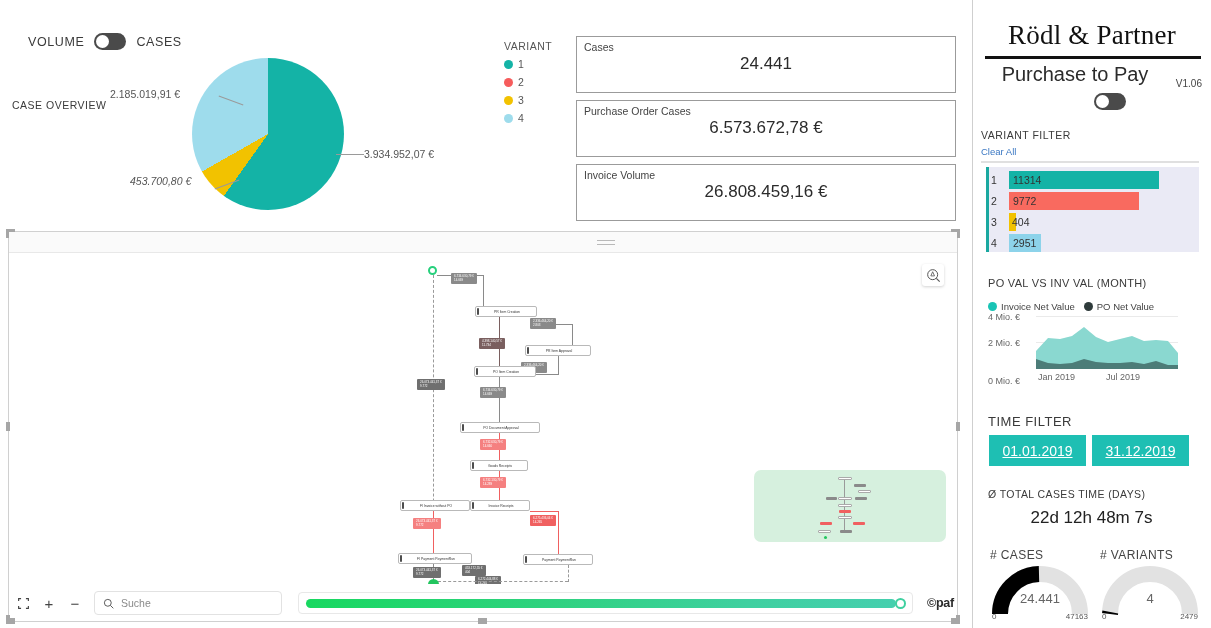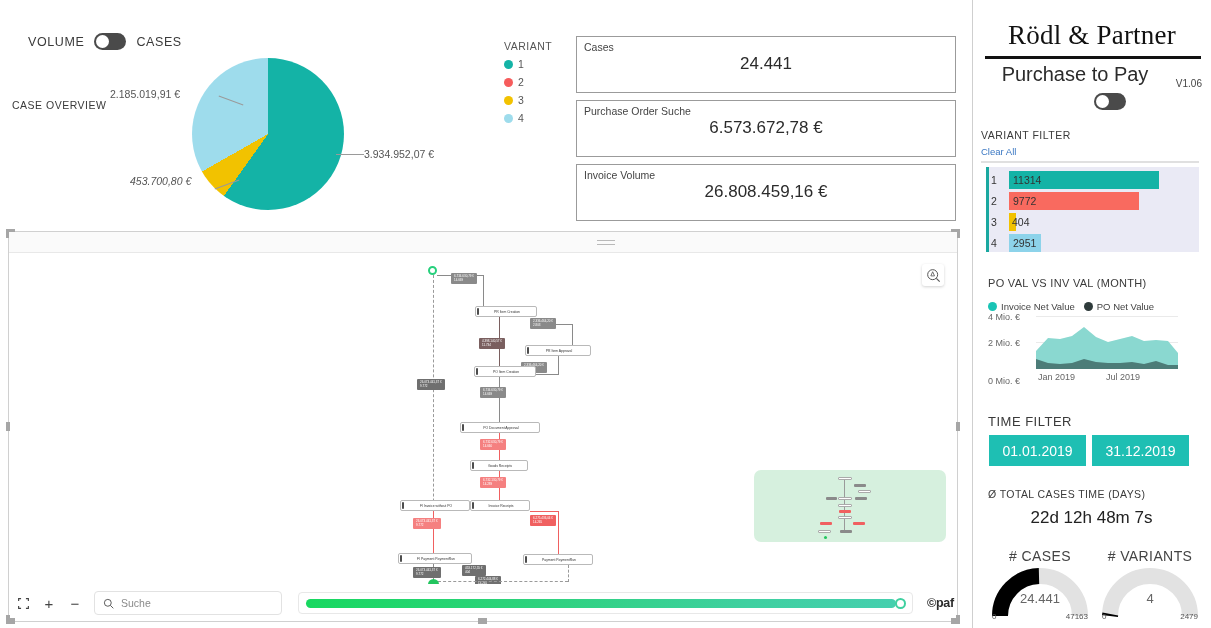--- a/index.html
+++ b/index.html
@@ -120,29 +120,29 @@
 
   .chart-title { position:absolute; left:988px; top:277px; font-size:11px; color:#3a3a3a; letter-spacing:.3px; }
   .ch-legend { position:absolute; left:988px; top:301px; display:flex; align-items:center; gap:4px; font-size:9.5px; color:#444; }
   .ch-dot { width:9px; height:9px; border-radius:50%; }
   .area-chart { position:absolute; left:988px; top:316px; width:190px; height:72px; }
   .ax-lbl { position:absolute; font-size:9px; color:#666; }
   .gline { position:absolute; height:1px; background:#eaeaea; }
 
   .tf-title { position:absolute; left:988px; top:414px; font-size:13px; color:#3a3a3a; letter-spacing:.5px; }
   .tf-btn { position:absolute; top:435px; height:31px; background:#1ebfb3; color:#fff; display:flex; align-items:center;
-            justify-content:center; font-size:14px; cursor:pointer; }
+            justify-content:center; font-size:14px; cursor:pointer;text-decoration:underline; }
   #tf0 { left:989px; width:97px; } #tf1 { left:1092px; width:97px; }
 
   .lt-title { position:absolute; left:988px; top:488px; font-size:10.5px; color:#3a3a3a; letter-spacing:.4px; }
   .lt-val { position:absolute; left:0; right:0; top:508px; text-align:center; font-size:17px; color:#222; }
 
   .gauge-wrap { position:absolute; top:548px; width:100px; }
   #gw0 { left:990px; } #gw1 { left:1100px; }
-  .g-title { text-align:center; font-size:14px; color:#444; letter-spacing:.4px; }
+  .g-title { font-size:12px; color:#444; letter-spacing:.4px; }
   .g-svg { display:block; margin:4px auto 0; }
   .g-val { position:absolute; left:0; right:0; top:43px; text-align:center; font-size:13px; color:#666; }
   .g-min { position:absolute; left:2px; top:64px; font-size:8px; color:#555; }
   .g-max { position:absolute; right:2px; top:64px; font-size:8px; color:#555; }
 </style>
 </head>
 <body>
 
 <div id="app">
 
@@ -182,21 +182,21 @@
       <span class="legend-dot" style="background:#9edcec"></span>
       <span class="legend-txt">4</span>
       </div>
   </div>
 
   <div class="kpi" id="kpi0">
     <div class="k-title">Cases</div>
     <div class="k-val">24.441</div>
   </div>
   <div class="kpi" id="kpi1">
-    <div class="k-title">Purchase Order Suche</div>
+    <div class="k-title">Purchase Order Cases</div>
     <div class="k-val">6.573.672,78 €</div>
   </div>
   <div class="kpi" id="kpi2">
     <div class="k-title">Invoice Volume</div>
     <div class="k-val">26.808.459,16 €</div>
   </div>
 
   <div class="canvas-sel">
     <div class="canvas-frame"></div>
     <div class="handle h-tl"></div>

